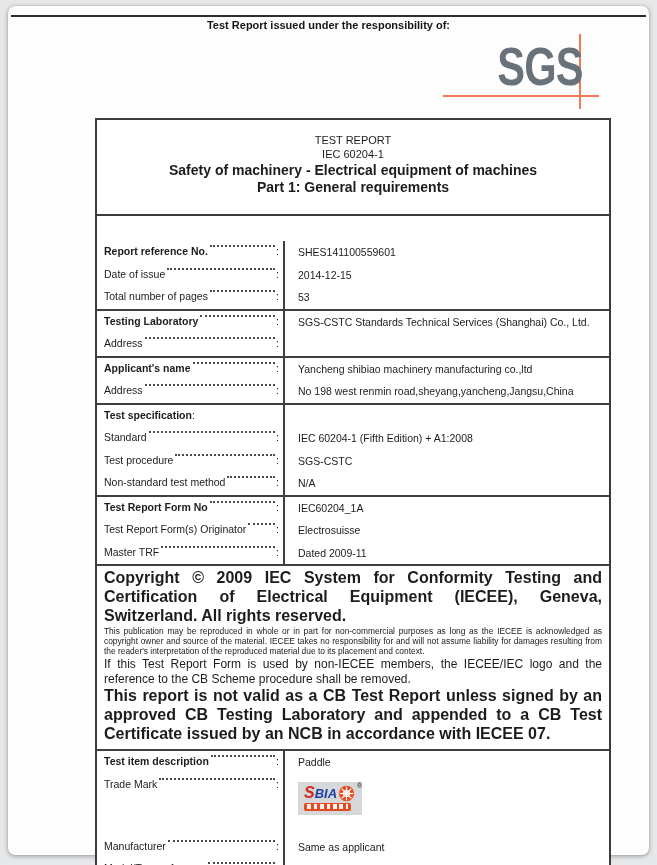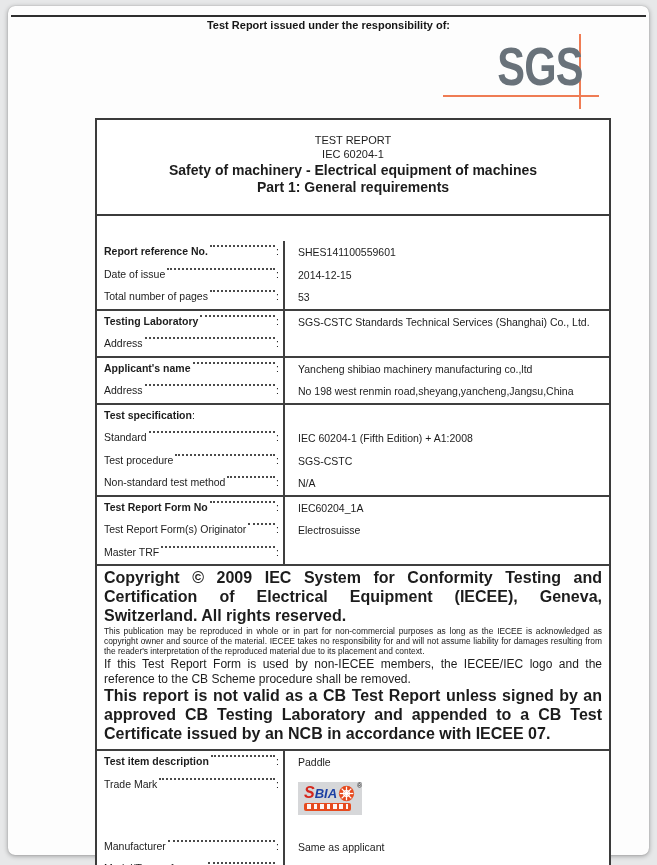--- a/index.html
+++ b/index.html
@@ -211,20 +211,21 @@
               <span class="colon">:</span>
             </div>
             <div class="cell value-cell"><span>Electrosuisse</span></div>
           </div>
           <div class="row">
             <div class="cell label-cell">
               <span class="lbl">Master TRF</span>
               <span class="leader"></span>
               <span class="colon">:</span>
             </div>
+            <div class="cell value-cell"><span>Dated 2009-11</span></div>
           </div>
         </div>
       </div>
 
     <div class="copyright">
       <p class="cp-bold">Copyright © 2009 IEC System for Conformity Testing and Certification of Electrical Equipment (IECEE), Geneva, Switzerland. All rights reserved.</p>
       <p class="cp-small">This publication may be reproduced in whole or in part for non-commercial purposes as long as the IECEE is acknowledged as copyright owner and source of the material. IECEE takes no responsibility for and will not assume liability for damages resulting from the reader's interpretation of the reproduced material due to its placement and context.</p>
       <p class="cp-reg">If this Test Report Form is used by non-IECEE members, the IECEE/IEC logo and the reference to the CB Scheme procedure shall be removed.</p>
       <p class="cp-bold">This report is not valid as a CB Test Report unless signed by an approved CB Testing Laboratory and appended to a CB Test Certificate issued by an NCB in accordance with IECEE 07.</p>
     </div>

